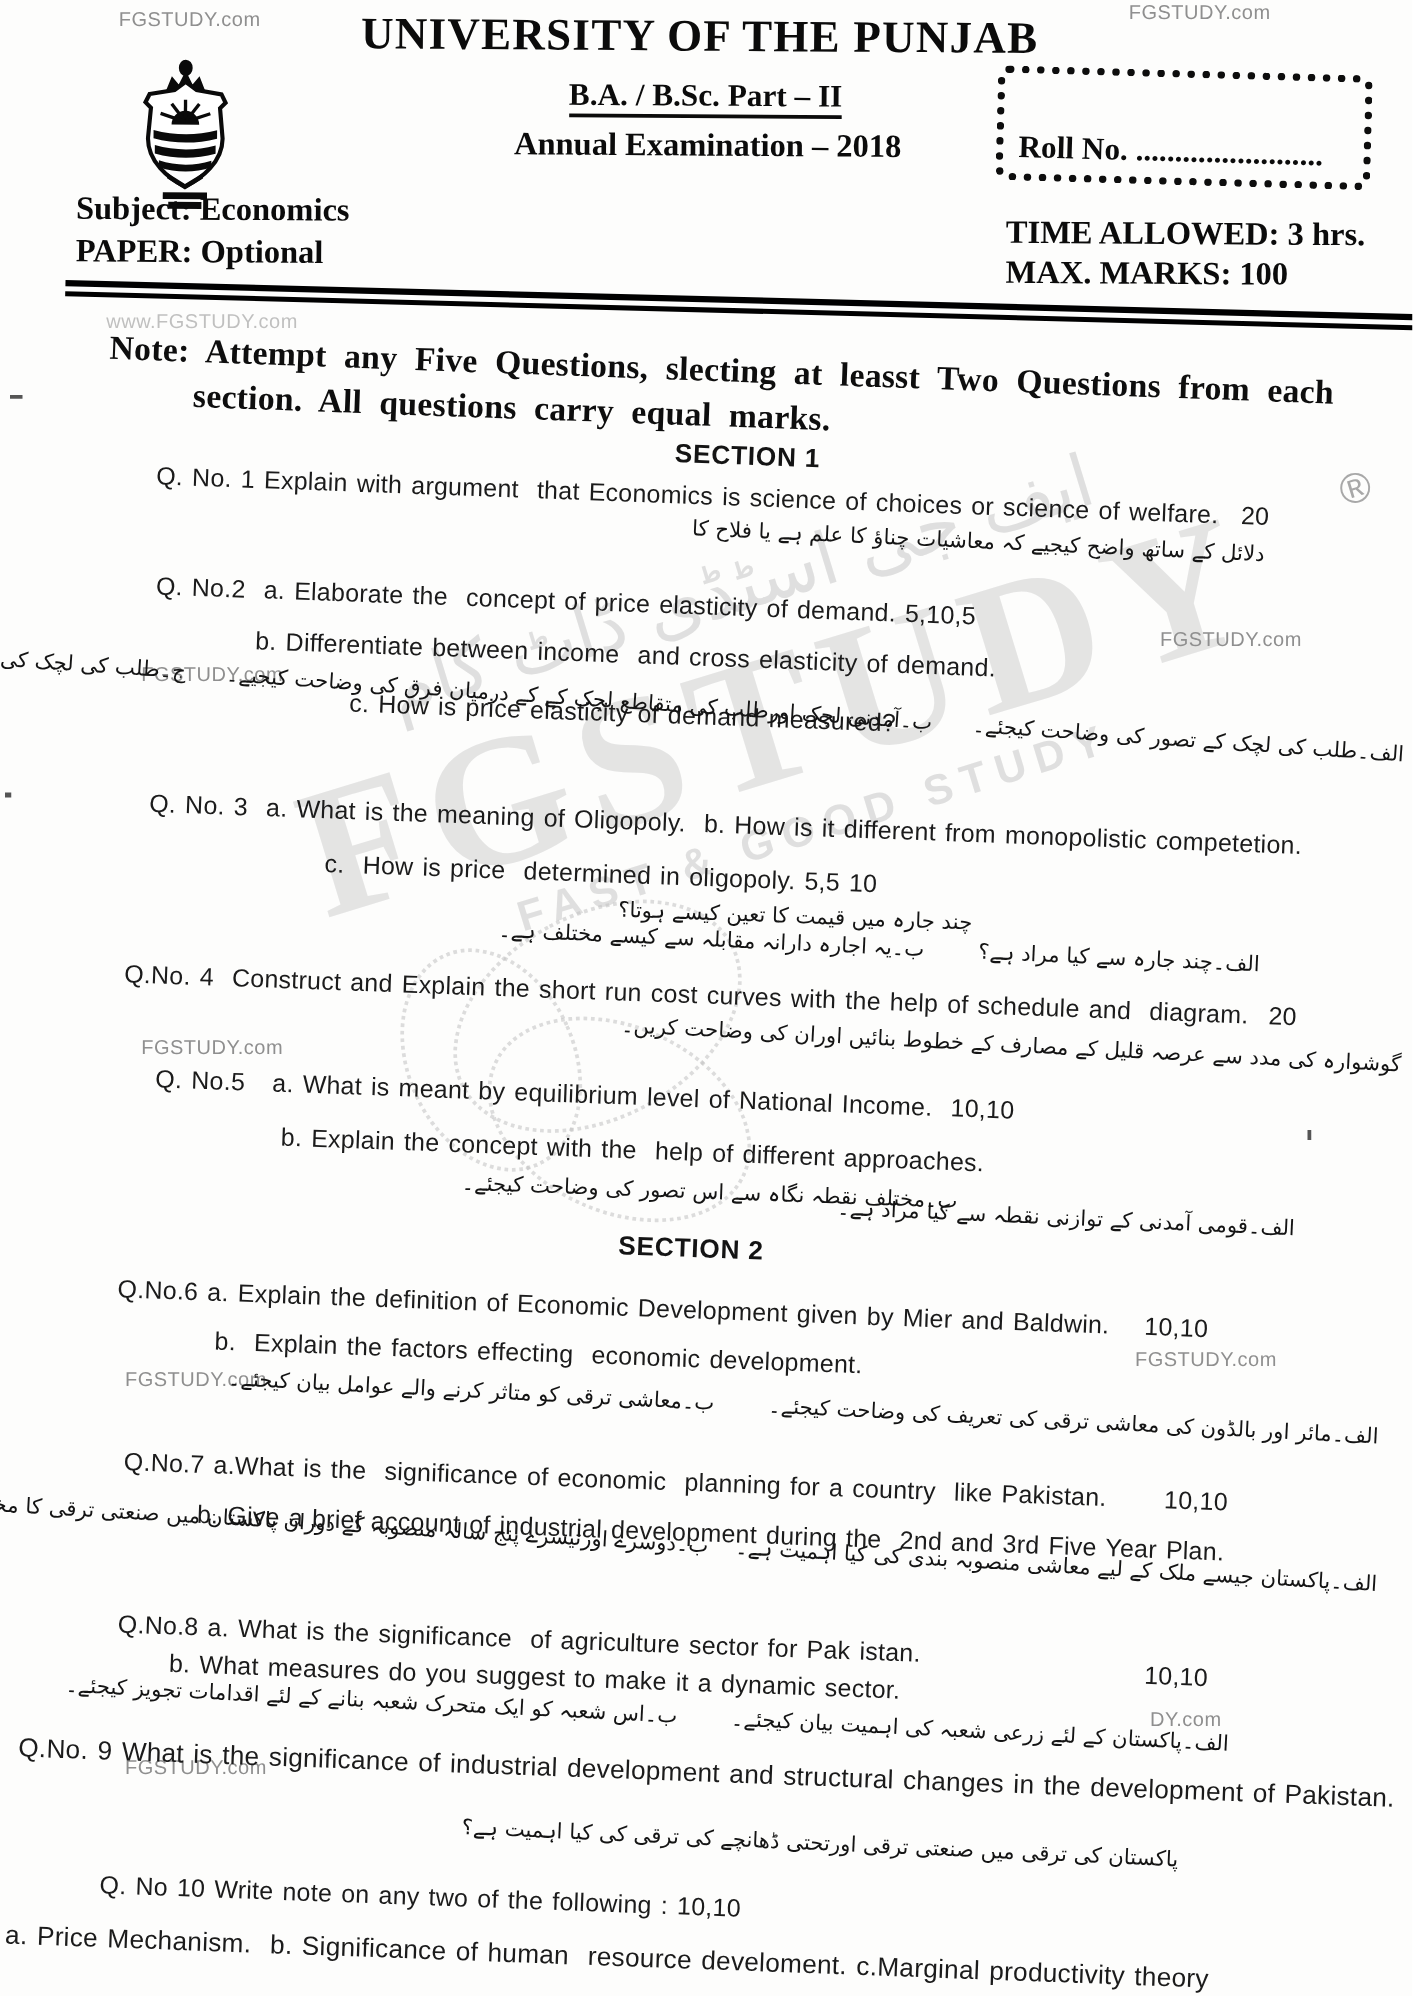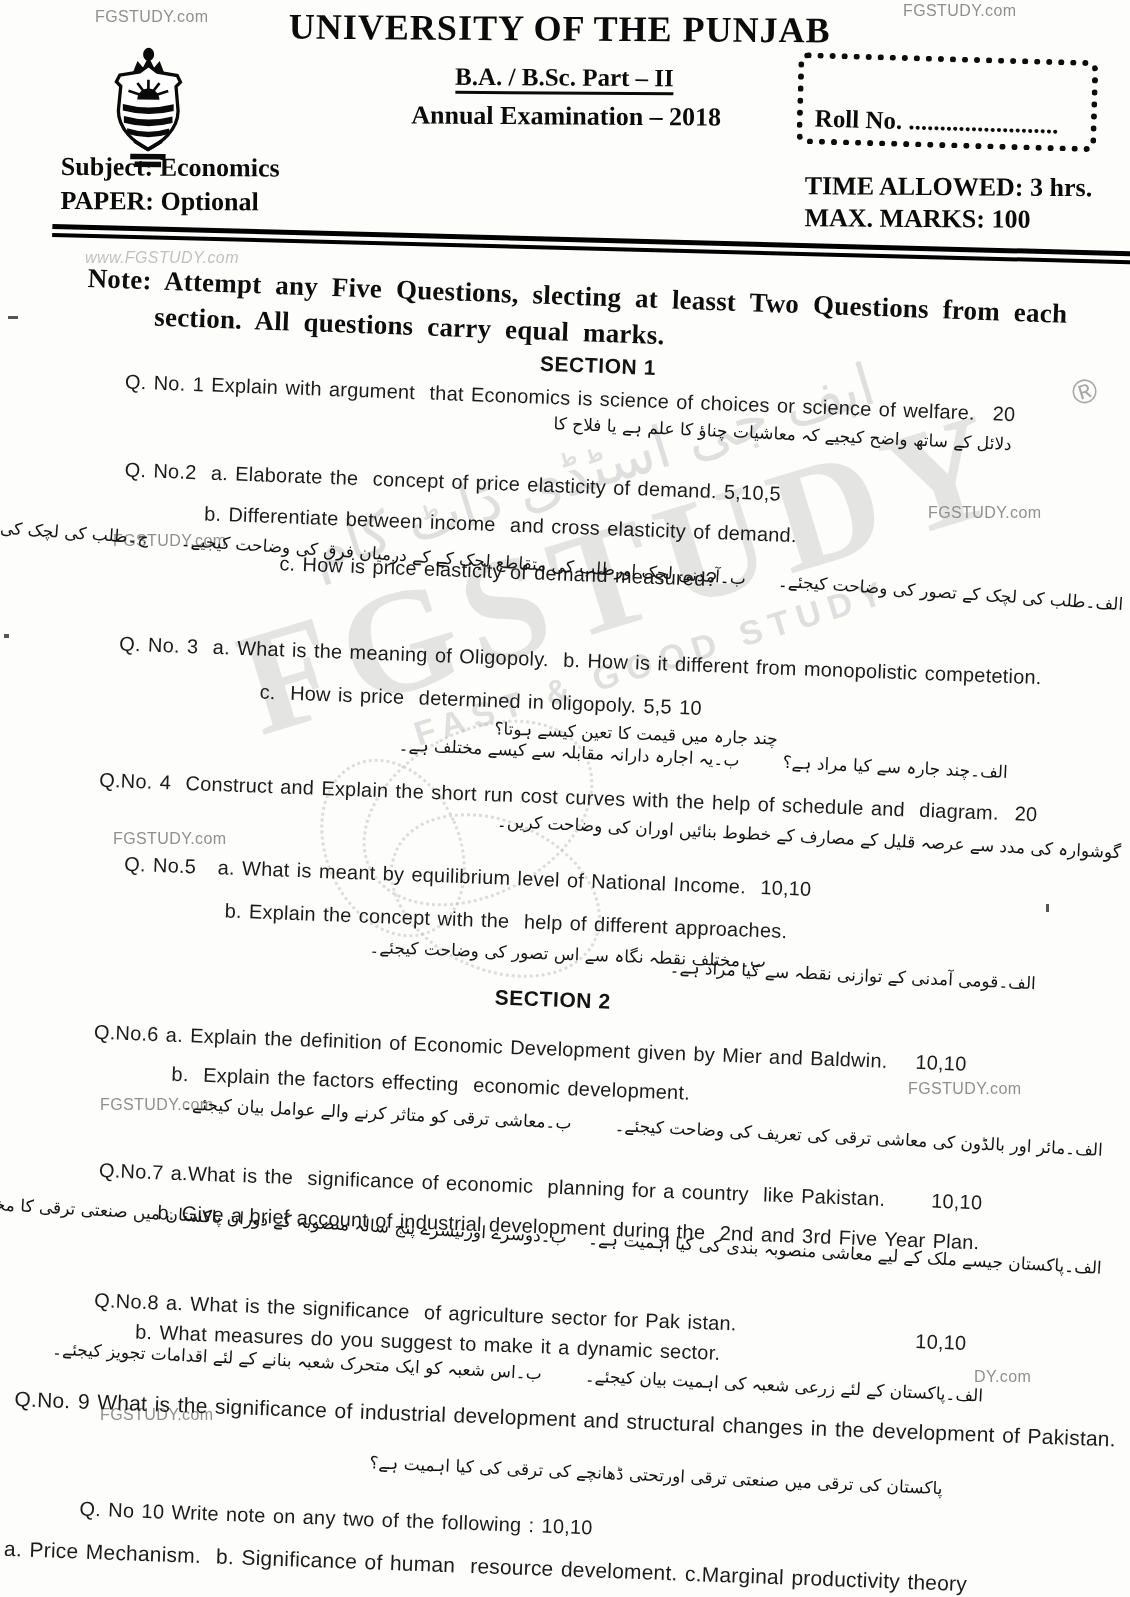--- a/index.html
+++ b/index.html
@@ -63,28 +63,28 @@
       <div class="wm-urdu">ایف جی اسٹڈی ڈاٹ کام</div>
       <div class="wm-big">FGSTUDY</div>
       <div class="wm-tag">FAST &amp; GOOD STUDY</div>
     </div>
     <div class="wm-reg">®</div>
   </div>
 
   <div class="brand-layer">
     <div class="brand" style="left:95px;top:8px;">FGSTUDY.com</div>
     <div class="brand" style="left:903px;top:2px;">FGSTUDY.com</div>
-    <div class="brand faded" style="left:85px;top:249px;font-style:italic;">www.FGSTUDY.com</div>
+    <div class="brand faded" style="left:85px;top:249px;">www.FGSTUDY.com</div>
     <div class="brand" style="left:113px;top:532px;">FGSTUDY.com</div>
     <div class="brand" style="left:928px;top:504px;">FGSTUDY.com</div>
     <div class="brand" style="left:113px;top:830px;">FGSTUDY.com</div>
     <div class="brand" style="left:100px;top:1096px;">FGSTUDY.com</div>
     <div class="brand" style="left:908px;top:1080px;">FGSTUDY.com</div>
     <div class="brand" style="left:100px;top:1406px;">FGSTUDY.com</div>
-    <div class="brand" style="left:974px;top:1368px;">DY.com</div>
+    <div class="brand" style="left:920px;top:1368px;">DY.com</div>
   </div>
 
   <div class="header-layer">
     <svg class="logo" width="126" height="126" viewBox="0 0 100 114">
       <ellipse cx="50" cy="7" rx="5" ry="6" fill="#0a0a0a"></ellipse>
       <polygon points="36,23 40,13 45,19 50,9 55,19 60,13 64,23" fill="#0a0a0a"></polygon>
       <path d="M24,26 L42,23 L50,17 L58,23 L76,26 L79,32 L75,36 L77,58 C77,75 62,87 50,93 C38,87 23,75 23,58 L25,36 L21,32 Z" fill="#ffffff" stroke="#0a0a0a" stroke-width="3"></path>
       <path d="M40,48 A10,10 0 0 1 60,48 Z" fill="#0a0a0a"></path>
       <g stroke="#0a0a0a" stroke-width="2.4">
         <line x1="50" y1="46" x2="50" y2="30"></line>

